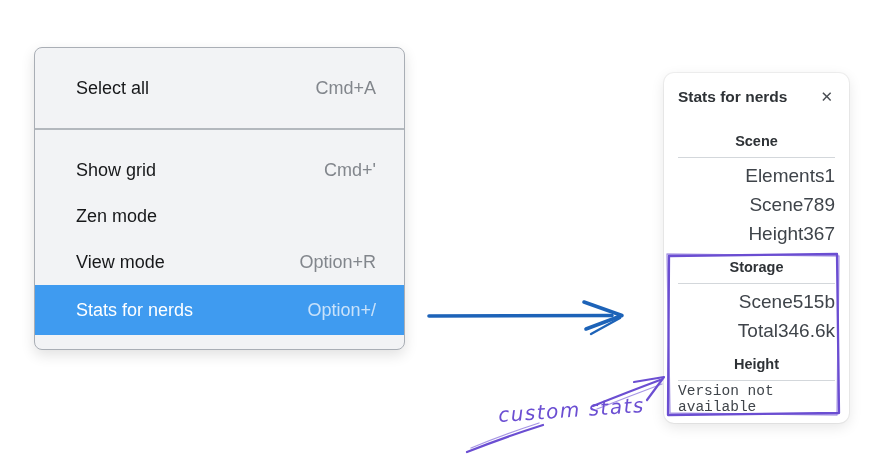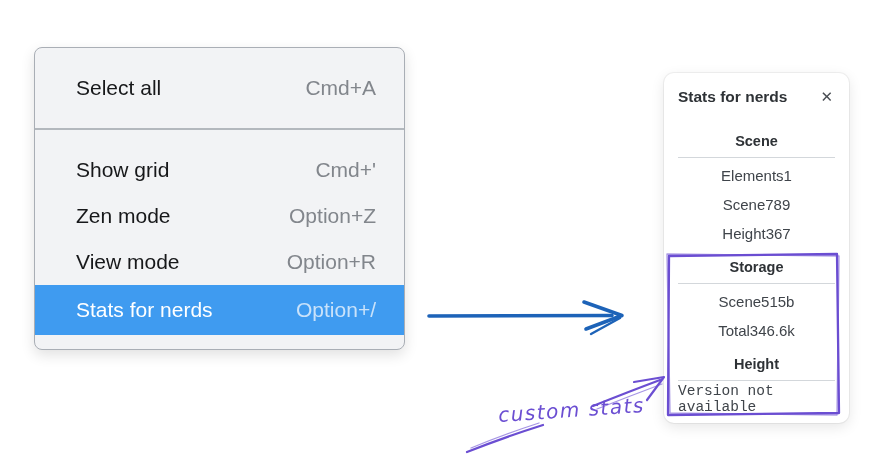--- a/index.html
+++ b/index.html
@@ -15,21 +15,21 @@
     border:1px solid var(--menu-border, #a9aeb5);
     border-radius:8px;
     box-shadow:0 5px 14px rgba(0,0,0,.12);
     overflow:hidden;
   }
   .menu-group-top { padding:17px 0; }
   .menu-group-bottom { padding:17px 0 14px; }
   .menu-divider { border:none; border-top:2px solid var(--menu-divider, #b3b8bd); }
   .menu-item {
     height:46px; display:flex; align-items:center; justify-content:space-between;
-    padding:0 28px 0 41px; font-size:21px; color:var(--menu-text, #17181a);
+    padding:0 28px 0 41px; font-size:18px; color:var(--menu-text, #17181a);
     cursor:default;
   }
   .menu-item .shortcut { color:var(--menu-shortcut, #82868c); }
   .menu-item.highlighted {
     height:50px; background:var(--highlight-bg, #3f9bf0); color:var(--highlight-text, #ffffff);
   }
   .menu-item.highlighted .shortcut { color:var(--highlight-shortcut, #c9e2fa); }
 
   
   .stats-panel {
@@ -46,22 +46,22 @@
     font-size:15px; color:#4a4e54; line-height:1; cursor:pointer; background:none; border:none;
     font-family:"DejaVu Sans", sans-serif; padding:2px;
   }
   .section-heading {
     text-align:center; font-weight:bold; font-size:14.5px;
     color:var(--panel-title, #2e3236); margin-top:10px; line-height:18px;
   }
   .section-heading.first { margin-top:24px; }
   .section-line { border:none; border-top:1px solid var(--panel-line, #d3d7db); margin:7px 0 3px; }
   .stat-row {
-    display:flex; align-items:center; justify-content:center;
-    height:29px; font-size:15px;
+    display:flex; align-items:center; justify-content:flex-end;
+    height:29px; font-size:19px;
   }
   .version-note { height:29px; display:flex; align-items:center; font-size:14.5px;font-family:Liberation Mono, monospace; }
 
   
   .overlay { position:absolute; left:0; top:0; width:873px; height:461px; pointer-events:none; }
   .annotation-label {
     position:absolute; left:498px; top:398px;
     font-size:20px; font-style:italic; letter-spacing:1.5px;
     color:var(--annotation-purple, #6b4ed2);
     transform:rotate(-4deg);
@@ -82,21 +82,20 @@
       </div>
     </div>
     <hr class="menu-divider">
     <div class="menu-group-bottom">
       <div class="menu-item">
         <span class="label">Show grid</span>
         <span class="shortcut">Cmd+'</span>
       </div>
       <div class="menu-item">
         <span class="label">Zen mode</span>
-        <span class="shortcut">Option+Z</span>
       </div>
       <div class="menu-item">
         <span class="label">View mode</span>
         <span class="shortcut">Option+R</span>
       </div>
       <div class="menu-item highlighted">
         <span class="label">Stats for nerds</span>
         <span class="shortcut">Option+/</span>
       </div>
     </div>

